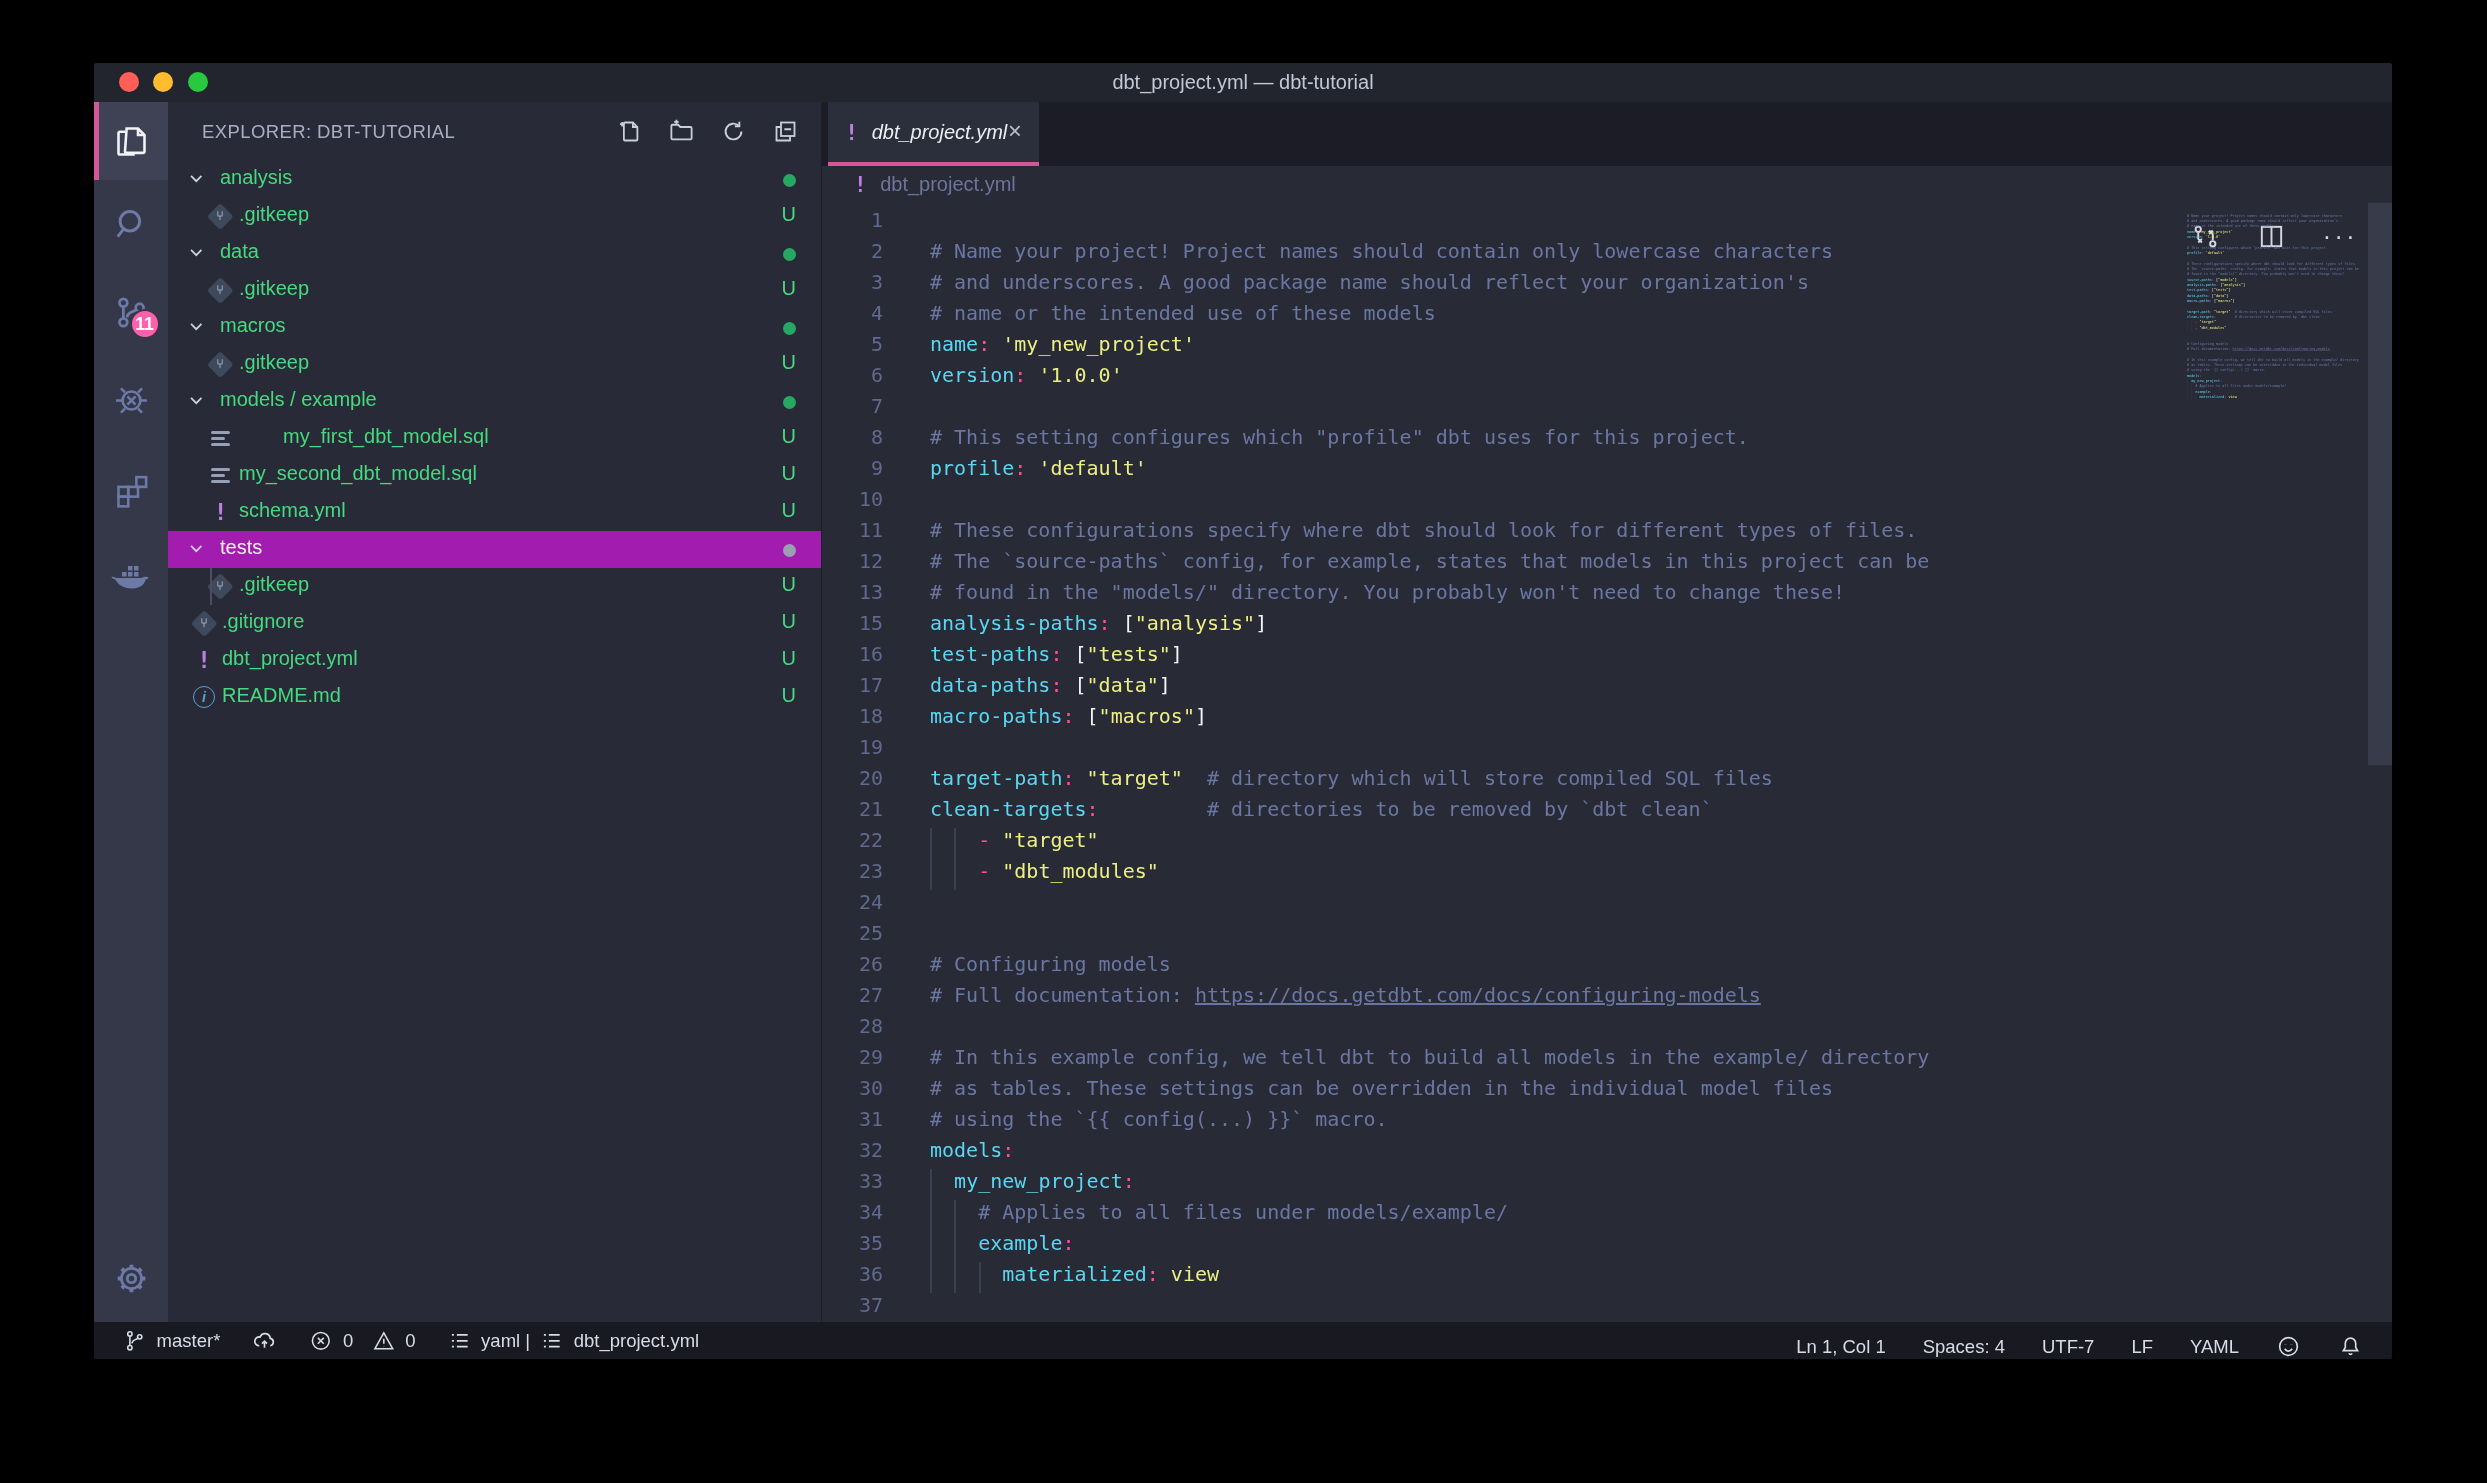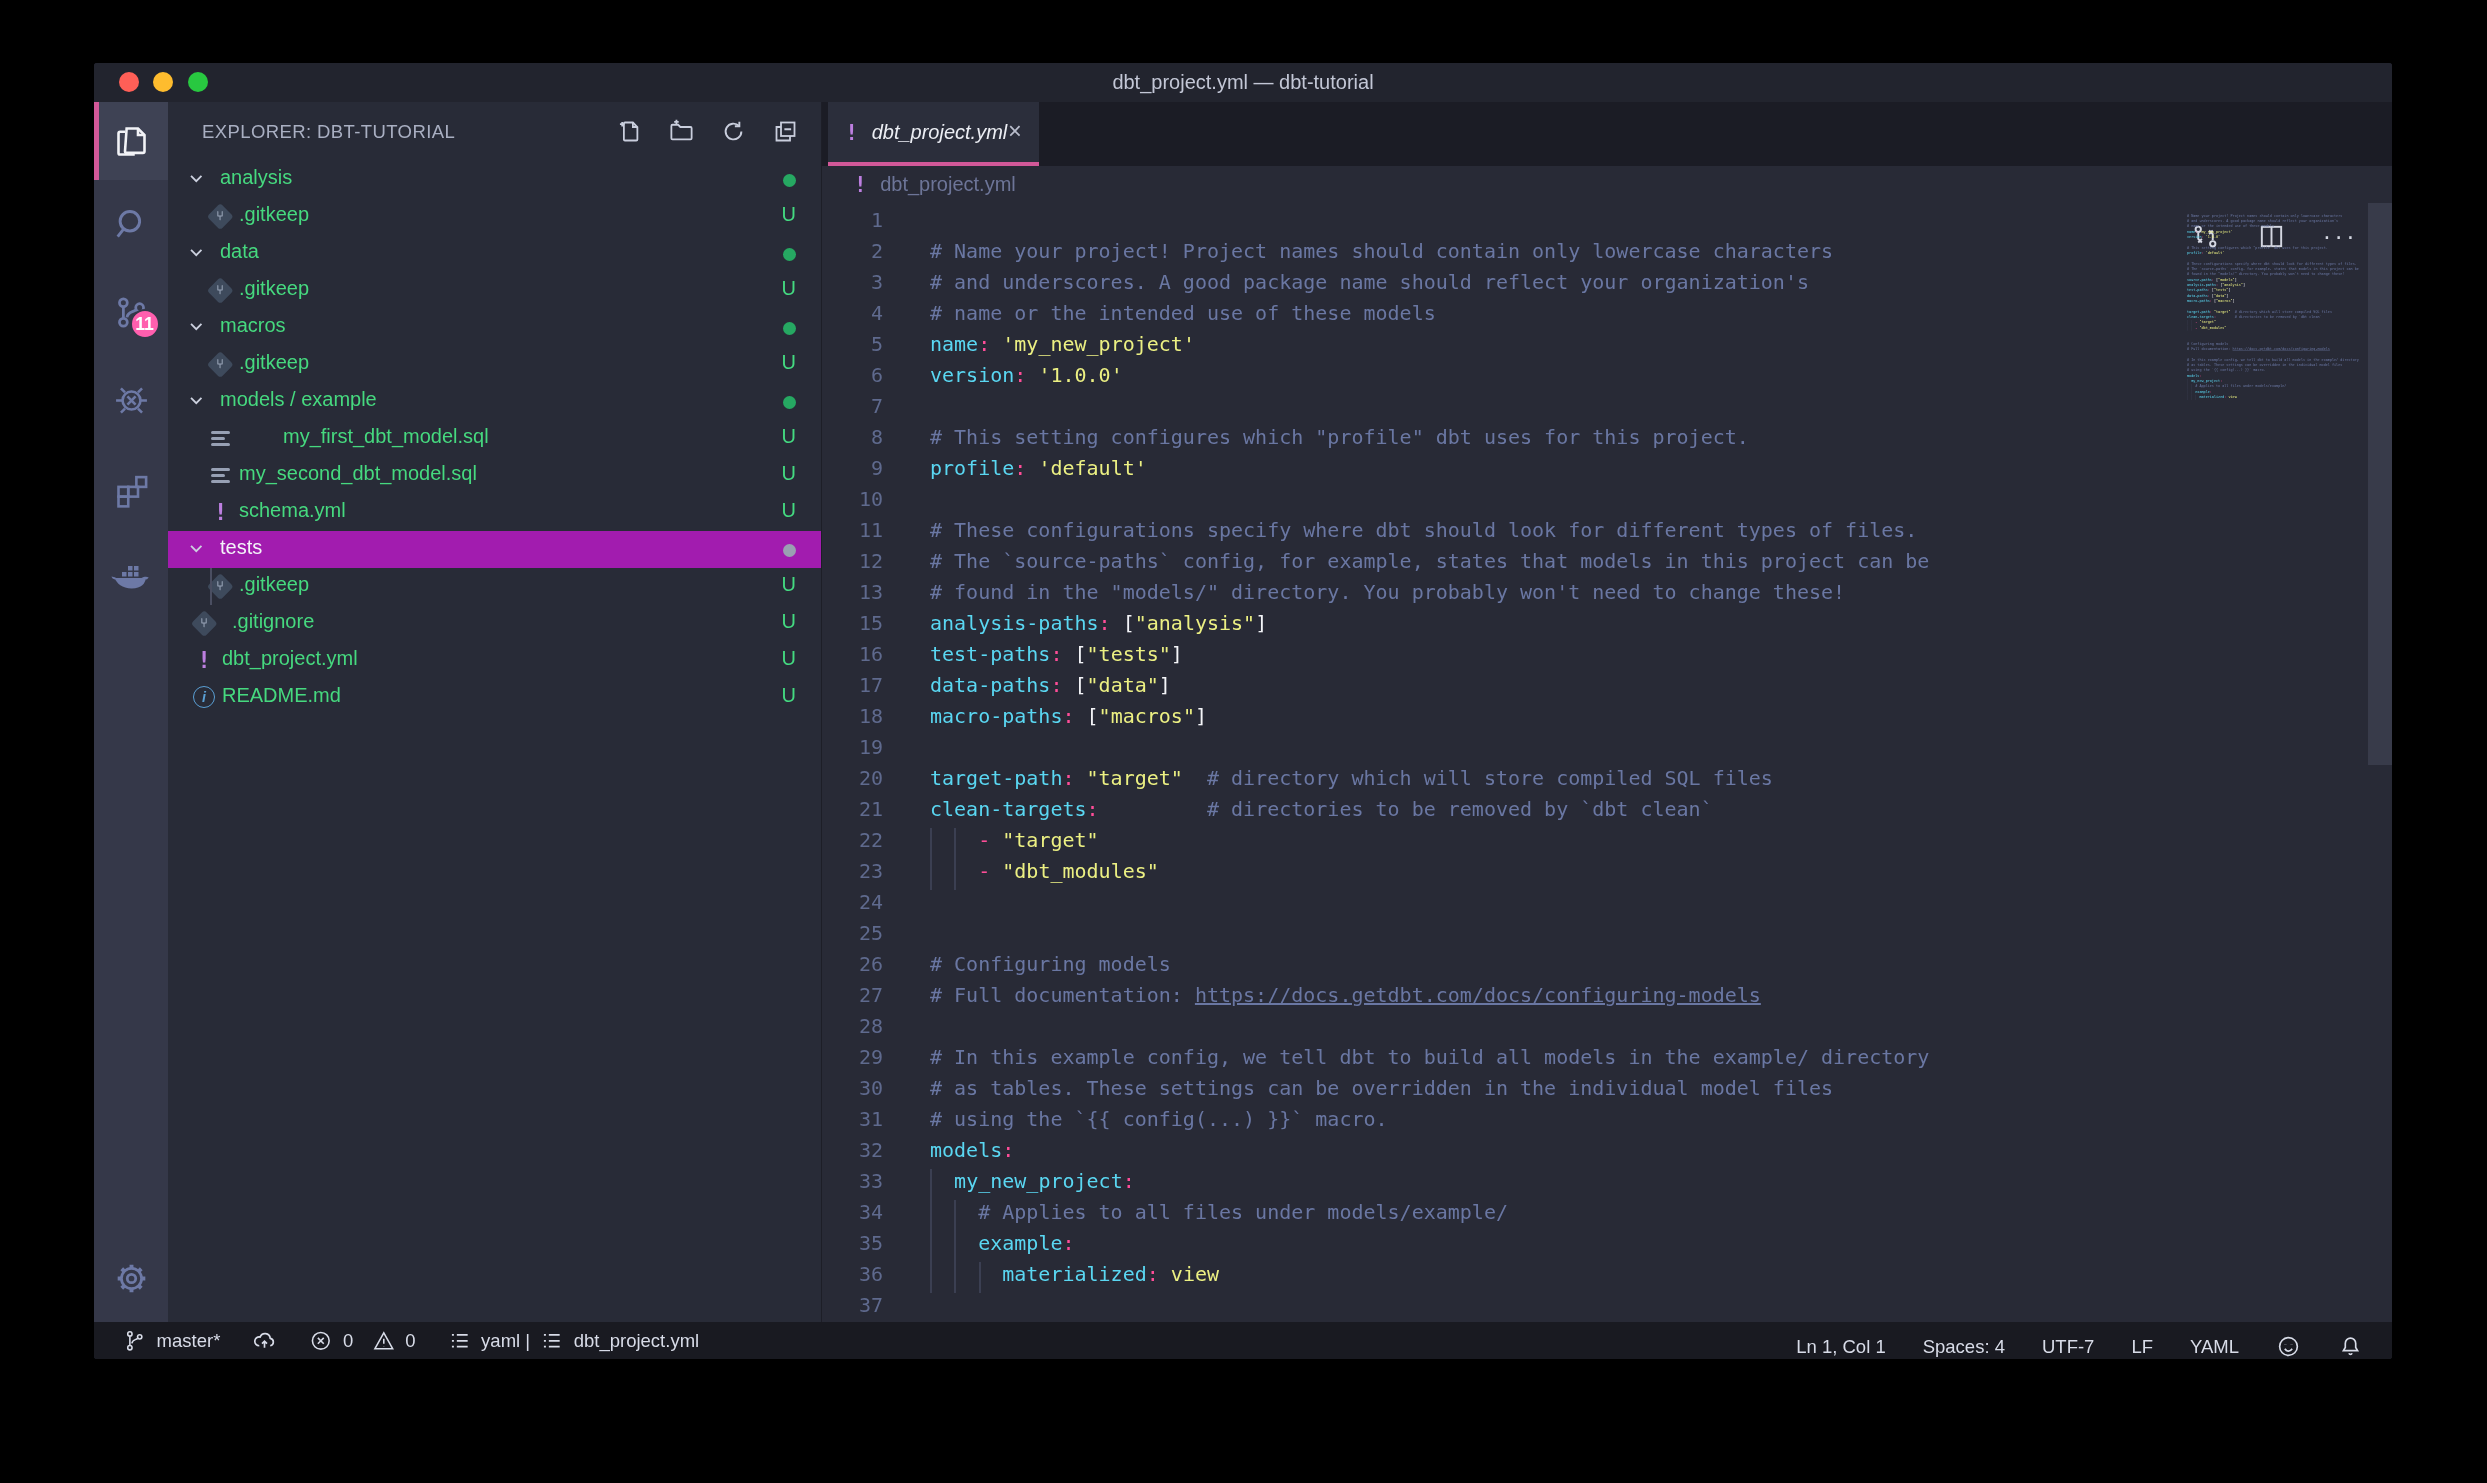--- a/index.html
+++ b/index.html
@@ -318,21 +318,21 @@
               <span class="tguide"></span>
               <span class="lbl" style="left: 71px;">.gitkeep</span>
               <span class="badge">U</span>
             </div>
             <div class="row">
               <span class="fico" style="left: 23.6px;">
                 <span class="ico-git">
                   <span>⑂</span>
                 </span>
               </span>
-              <span class="lbl" style="left: 64px;">.gitignore</span>
+              <span class="lbl" style="left: 54px;">.gitignore</span>
               <span class="badge">U</span>
             </div>
             <div class="row">
               <span class="fico" style="left: 23.6px;">
                 <span class="ico-warn">!</span>
               </span>
               <span class="lbl" style="left: 54px;">dbt_project.yml</span>
               <span class="badge">U</span>
             </div>
             <div class="row">

